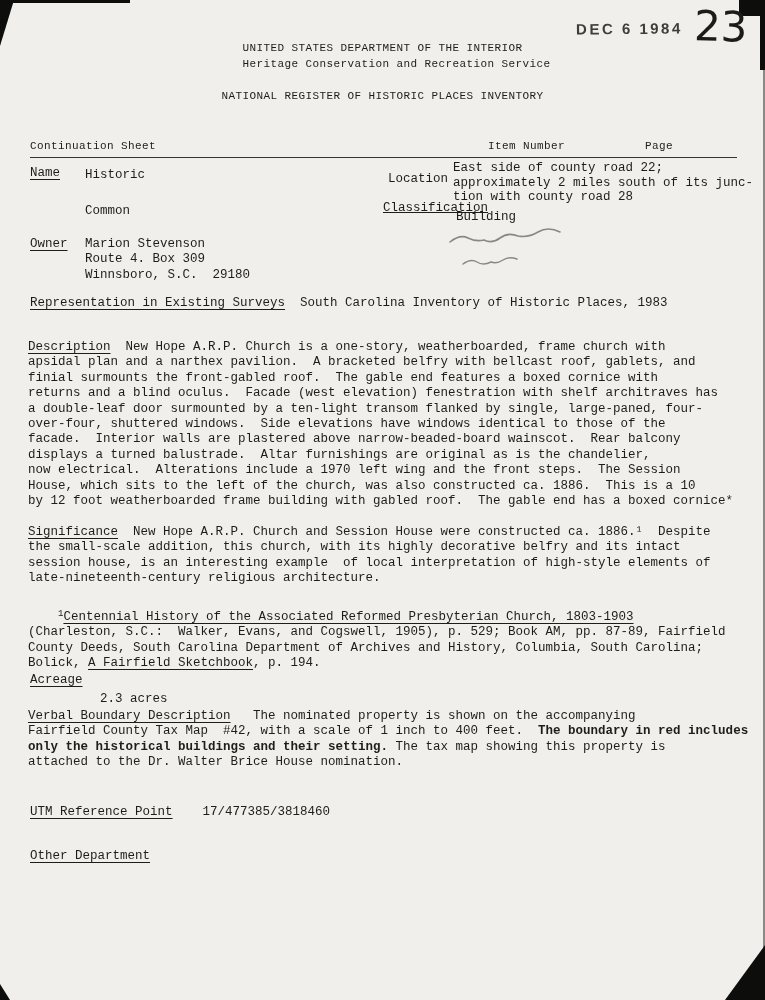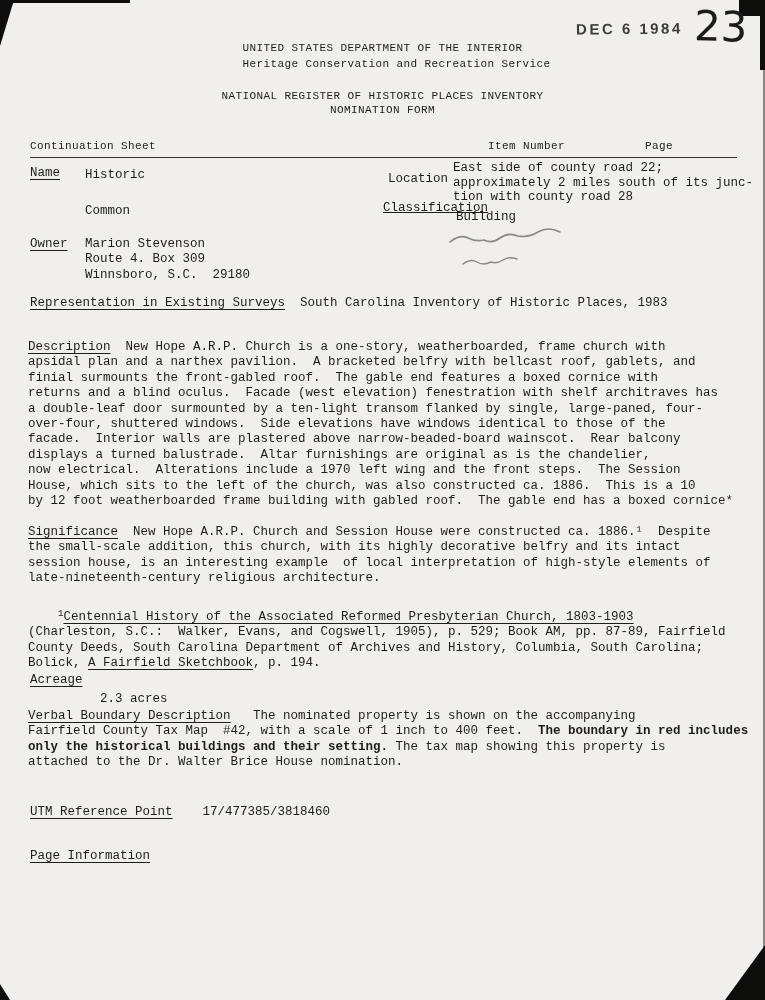--- a/index.html
+++ b/index.html
@@ -41,21 +41,20 @@
   <div class="art" style="right:0;top:0;width:2px;height:1000px;opacity:0.45;"></div>
   <div class="art" style="right:0;bottom:0;width:40px;height:55px;clip-path:polygon(100% 0,100% 100%,0 100%);"></div>
   <div class="art" style="left:0;bottom:0;width:10px;height:16px;clip-path:polygon(0 0,0 100%,100% 100%);"></div>
 
   <div class="abs stamp" style="left:576px;top:20px;">DEC  6 1984</div>
   <div class="abs pageno" style="left:694px;top:2px;">23</div>
 
   <div class="abs center hdr" style="top:42px;">UNITED STATES DEPARTMENT OF THE INTERIOR</div>
   <div class="abs center hdr" style="top:58px;margin-left:14px;">Heritage Conservation and Recreation Service</div>
   <div class="abs center hdr" style="top:90px;">NATIONAL REGISTER OF HISTORIC PLACES INVENTORY</div>
-  <div class="abs center hdr" style="top:104px;">NOMINATION FORM</div>
 
   <div class="abs hdr" style="left:30px;top:140px;">Continuation Sheet</div>
   <div class="abs hdr" style="left:488px;top:140px;">Item Number</div>
   <div class="abs hdr" style="left:645px;top:140px;">Page</div>
   <div class="rule" style="left:30px;top:157px;width:707px;"></div>
 
   <div class="abs mono h" style="left:30px;top:166px;">Name</div>
   <div class="abs mono" style="left:85px;top:168px;">Historic</div>
   <div class="abs mono" style="left:85px;top:204px;">Common</div>
 
@@ -105,15 +104,15 @@
   <div class="abs mono h" style="left:30px;top:673px;">Acreage</div>
   <div class="abs mono" style="left:100px;top:692px;">2.3 acres</div>
 
   <div class="abs mono pre" style="left:28px;top:709px;width:734px;"><span class="h">Verbal Boundary Description</span><span>   The nominated property is shown on the accompanying
 Fairfield County Tax Map  #42, with a scale of 1 inch to 400 feet.  </span><span class="bold">The boundary in red includes
 only the historical buildings and their setting.</span><span> The tax map showing this property is
 attached to the Dr. Walter Brice House nomination.</span></div>
 
   <div class="abs mono" style="left:30px;top:805px;"><span class="h">UTM Reference Point</span><span class="utm-val">17/477385/3818460</span></div>
 
-  <div class="abs mono h" style="left:30px;top:849px;">Page Information</div>
+  <div class="abs mono h" style="left:30px;top:849px;">Other Department</div>
 
 </div>
 
 </body></html>

